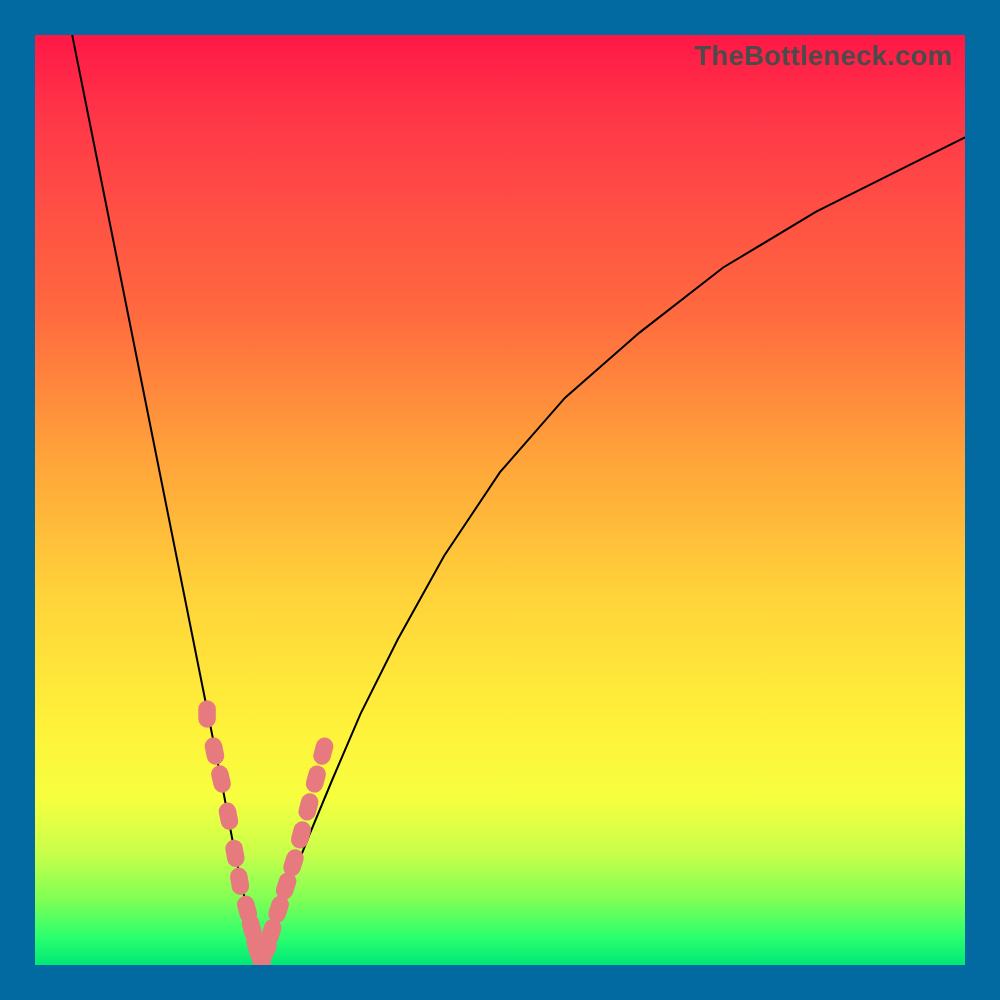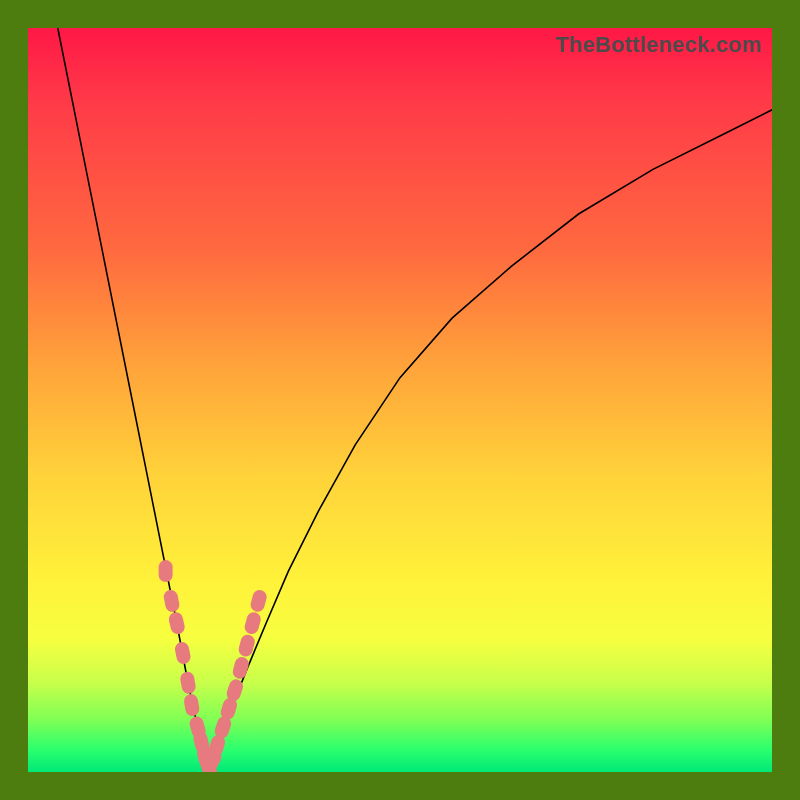--- a/index.html
+++ b/index.html
@@ -7,21 +7,21 @@
     padding: 0;
     width: 800px;
     height: 800px;
     overflow: hidden;
     font-family: Arial, Helvetica, sans-serif;
   }
   .frame {
     position: relative;
     width: 800px;
     height: 800px;
-    background: #4d7c0f;
+    background: #0369a1;
     box-sizing: border-box;
   }
   .plot-area {
     position: absolute;
     left: 28px;
     top: 28px;
     width: 744px;
     height: 744px;
     
     background: linear-gradient(

